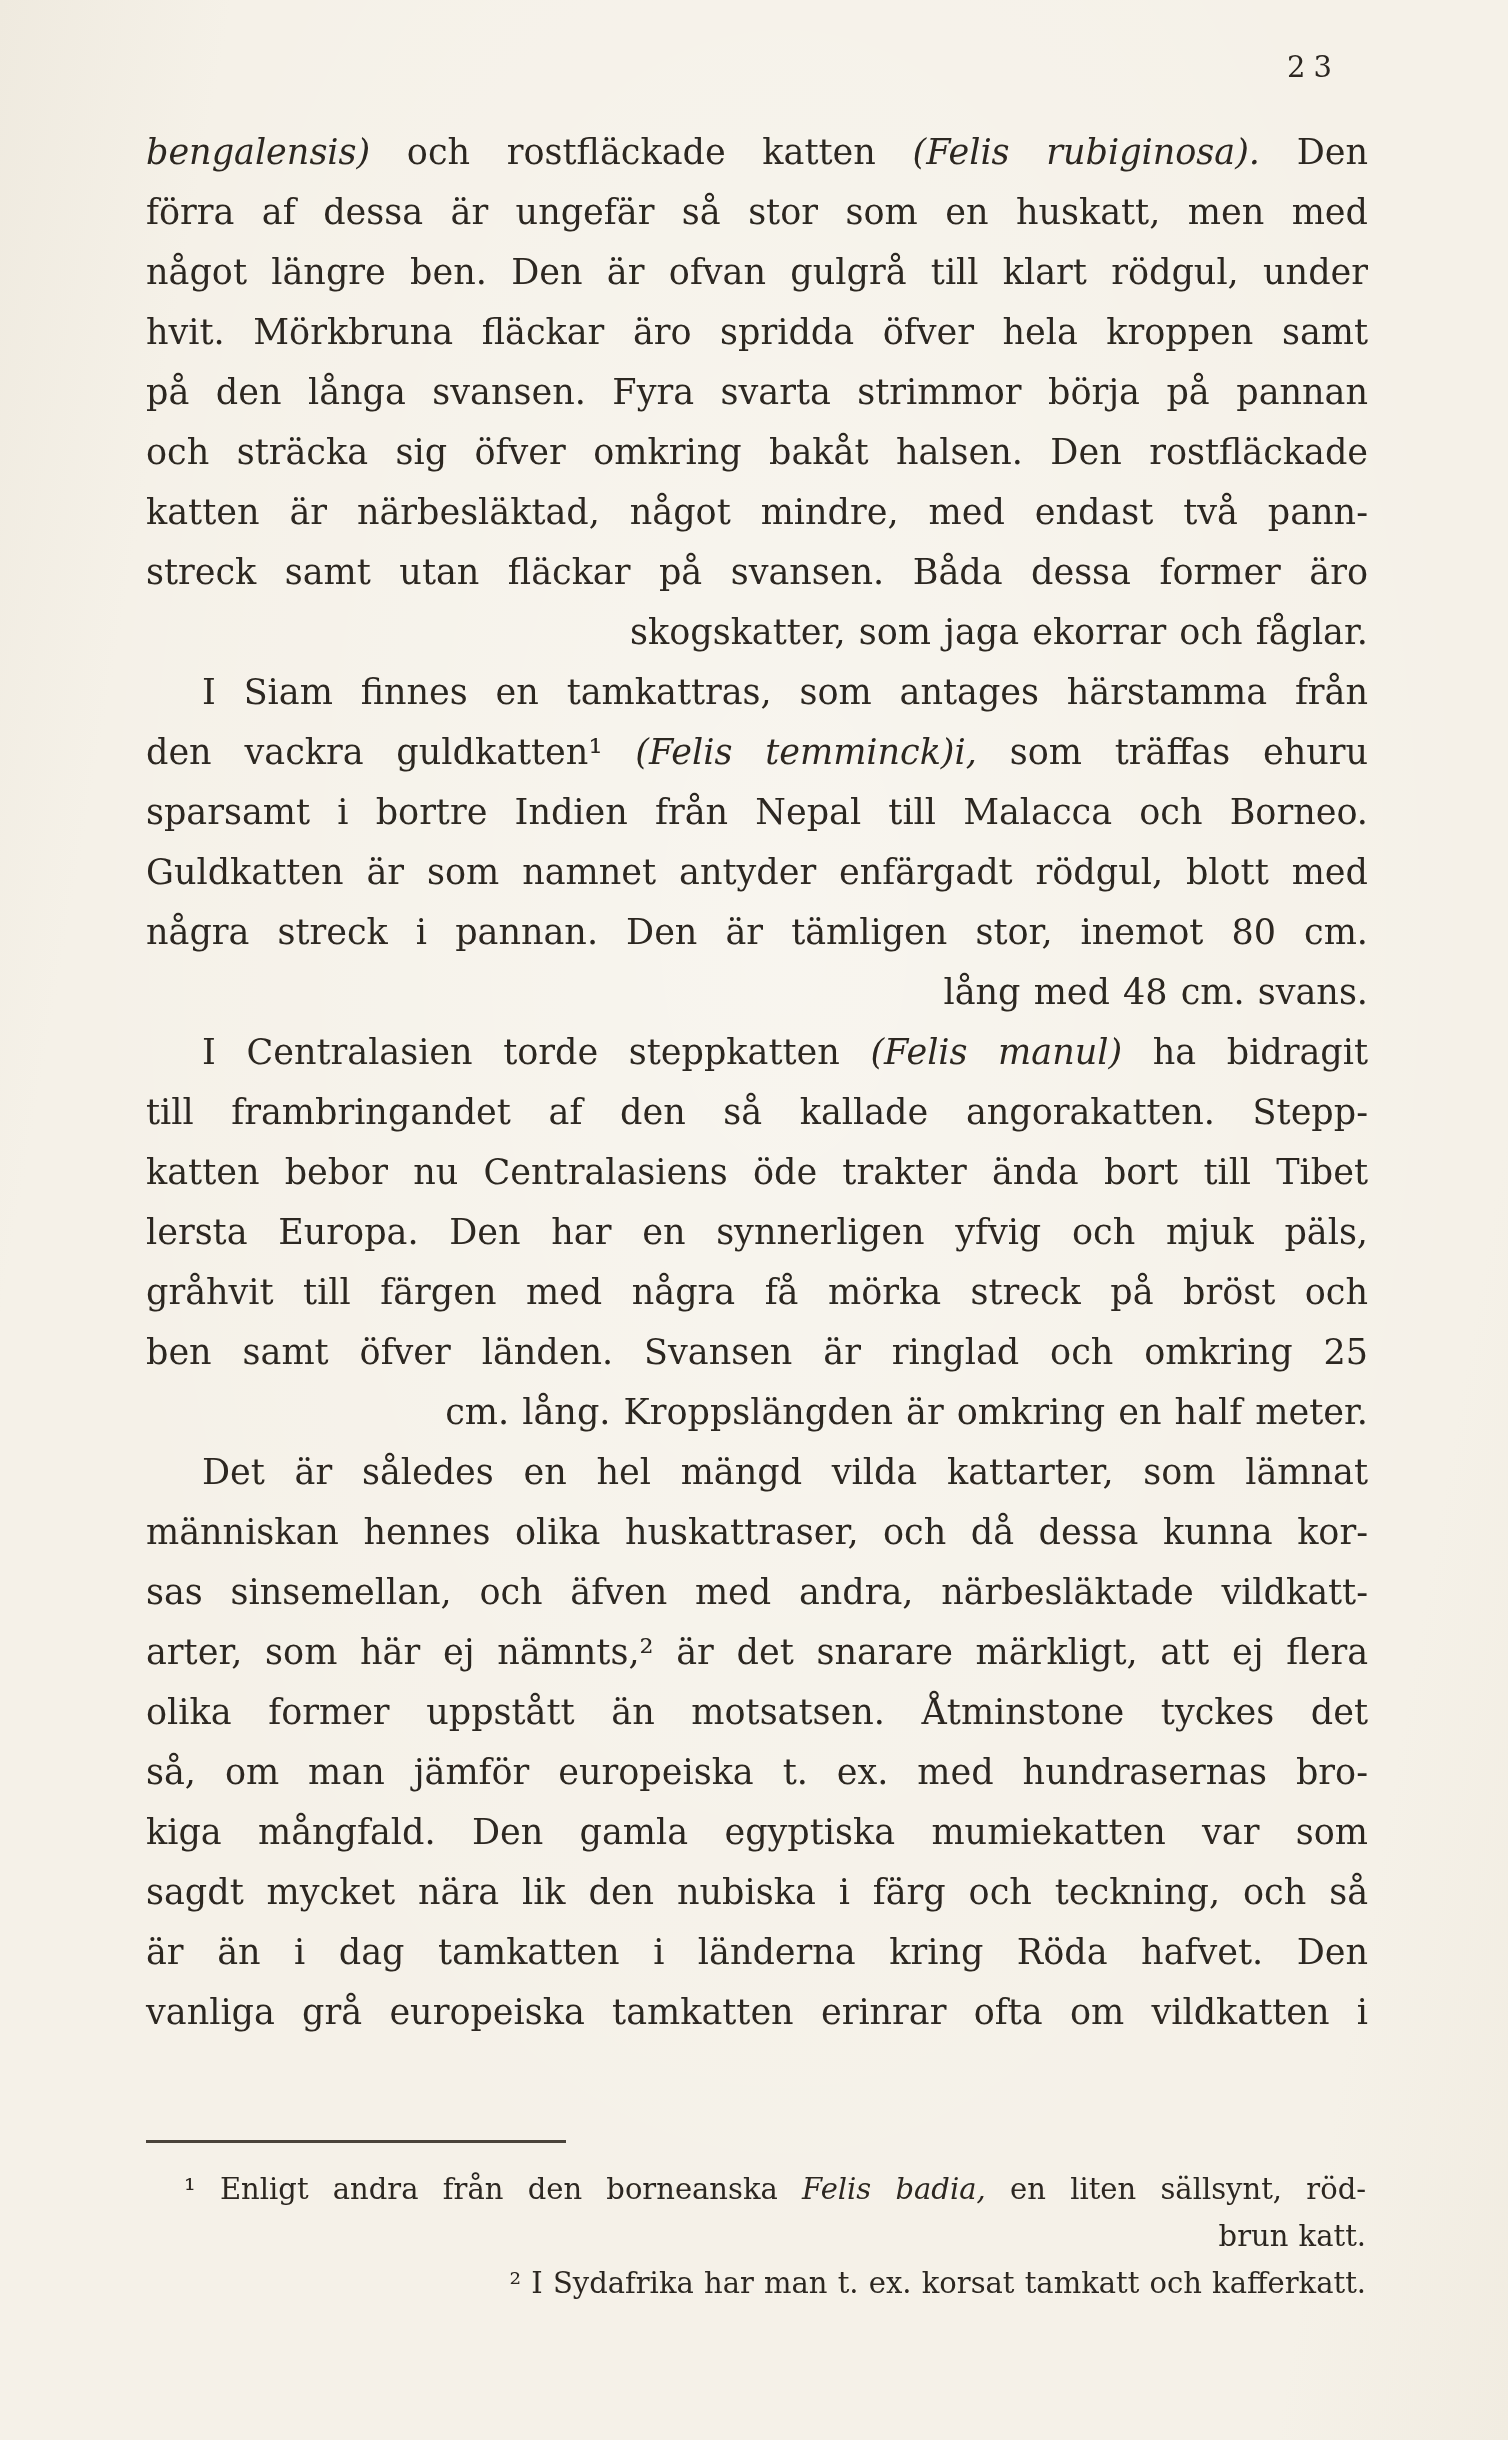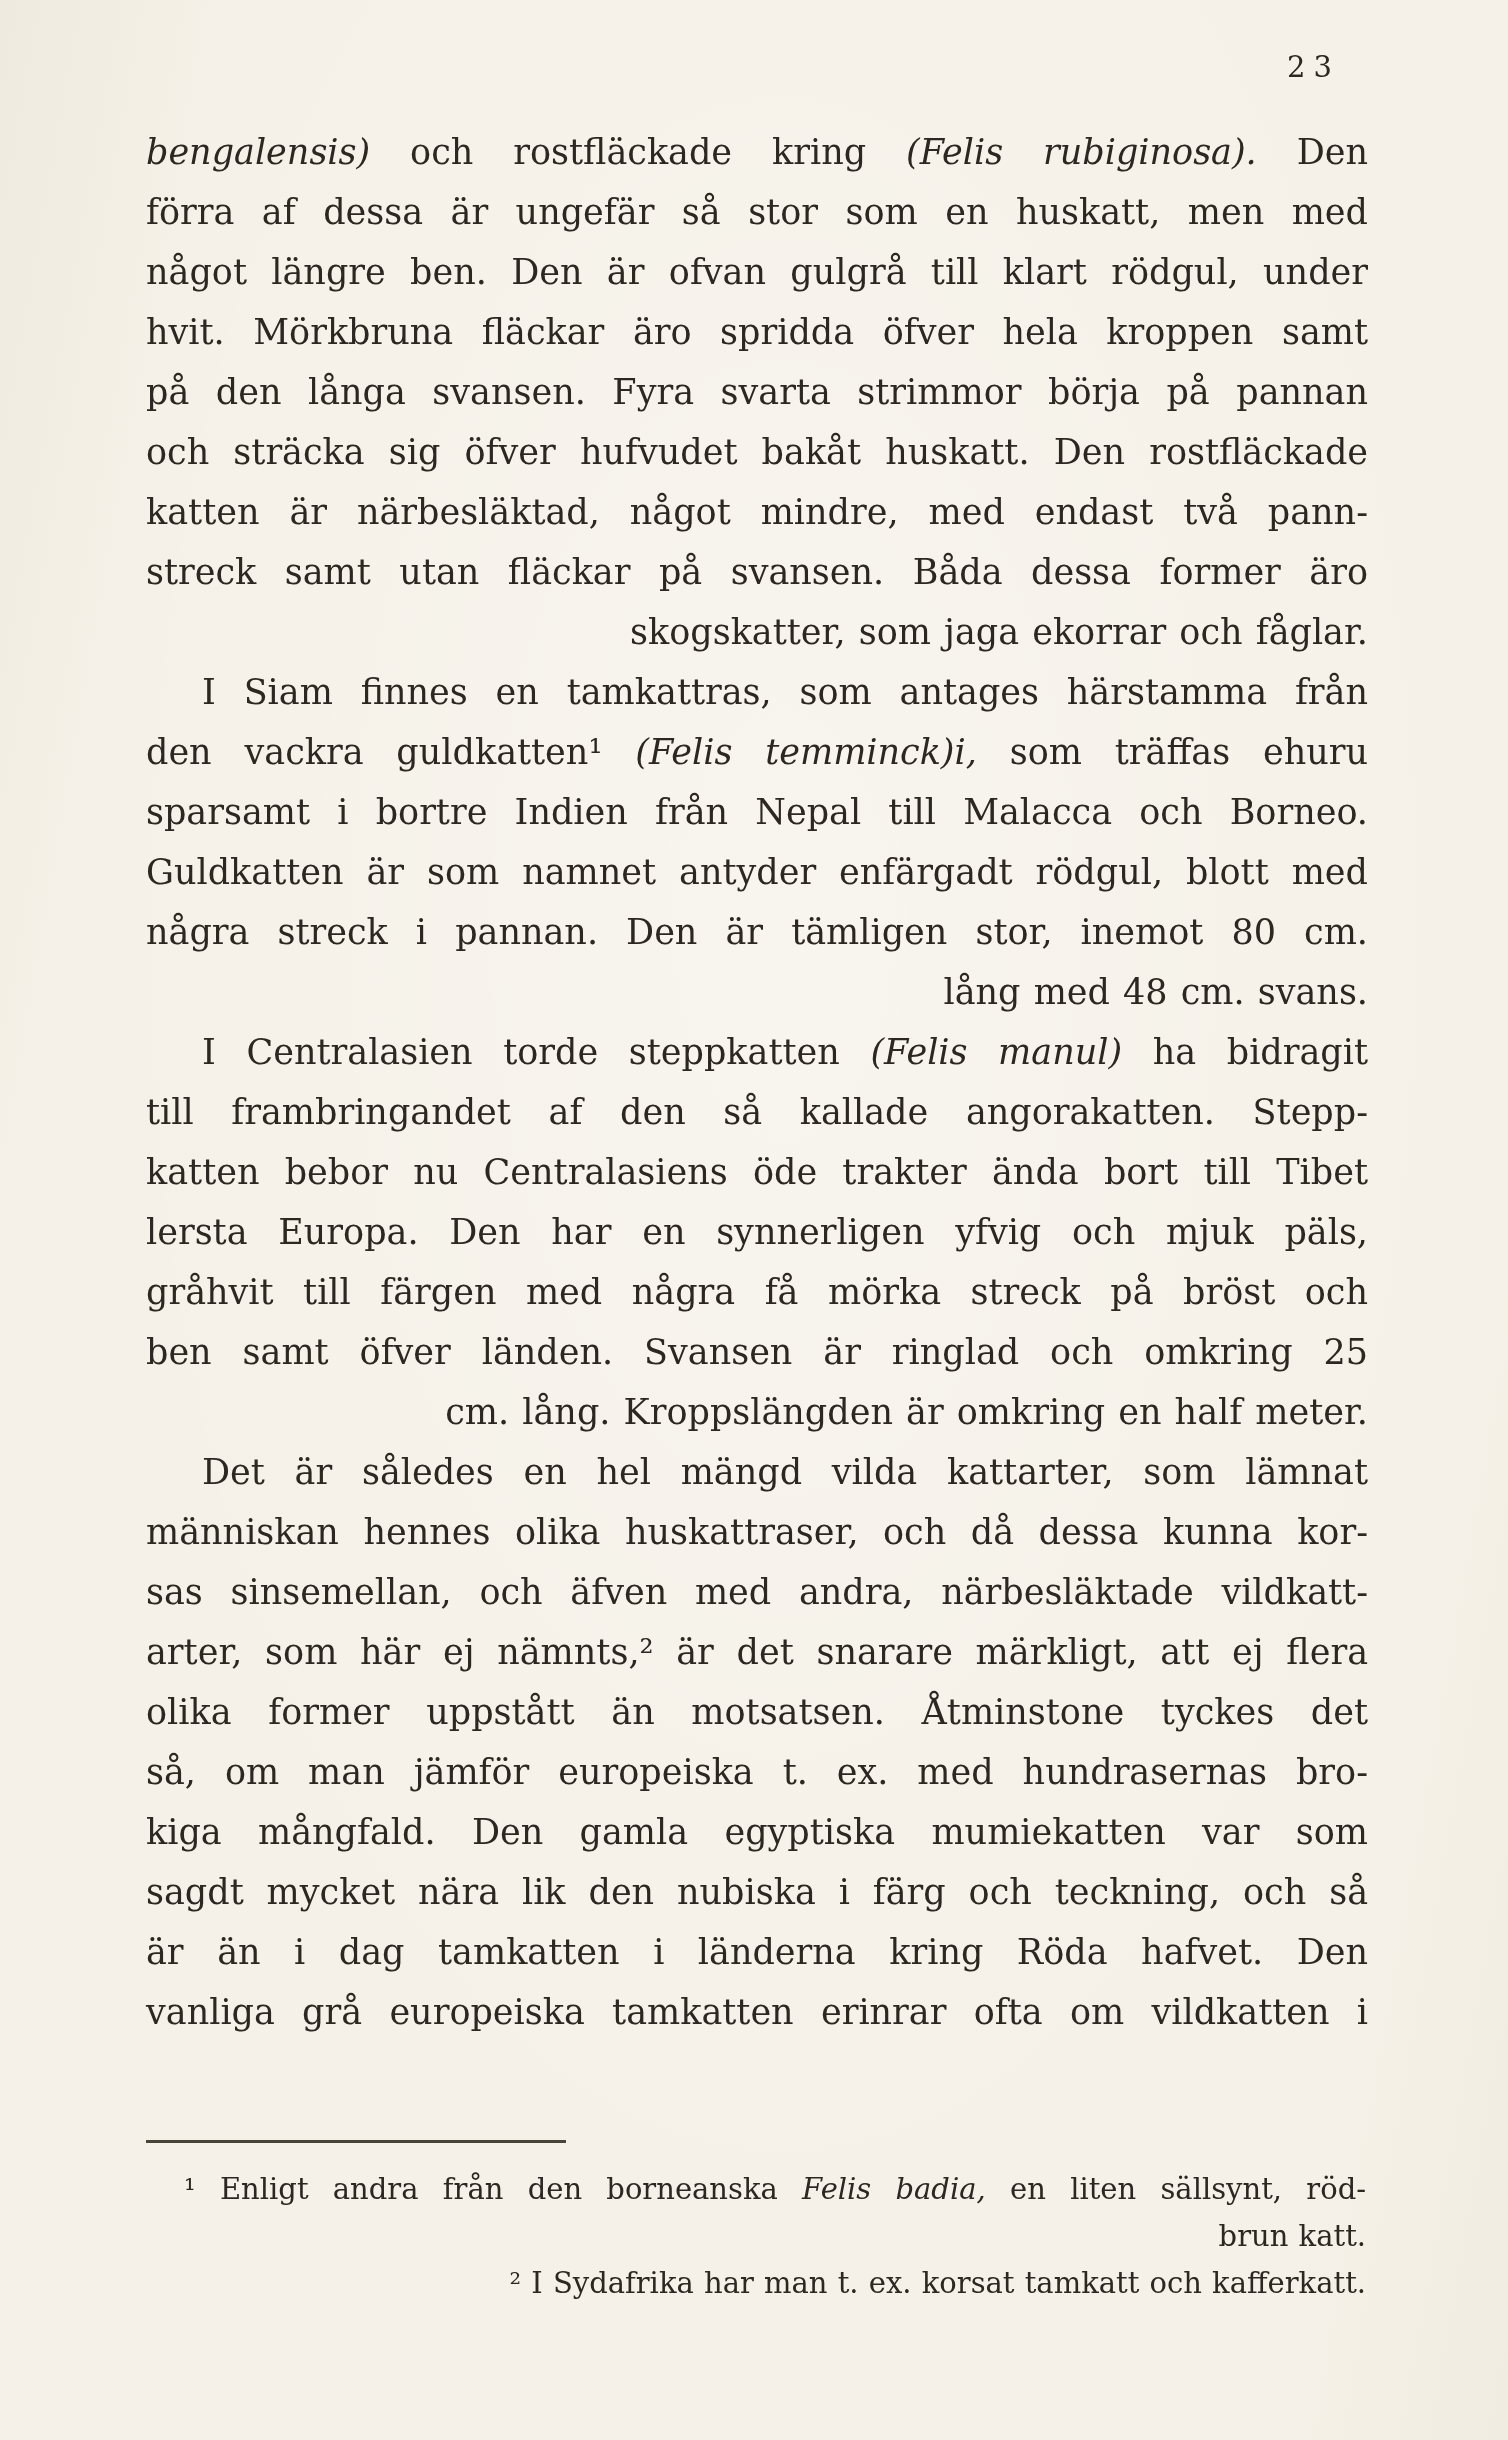--- a/index.html
+++ b/index.html
@@ -70,26 +70,26 @@
     text-indent:40px;
   }
 </style>
 </head>
 <body>
 
 <div class="page">
   <div class="page-number">23</div>
 
   <div class="text-block">
-      <div class="line justify"><span class="italic">bengalensis)</span><span> och rostfläckade kring </span><span class="italic">(Felis rubiginosa).</span><span> Den</span></div>
+      <div class="line justify"><span class="italic">bengalensis)</span><span> och rostfläckade katten </span><span class="italic">(Felis rubiginosa).</span><span> Den</span></div>
       <div class="line justify"><span>förra af dessa är ungefär så stor som en huskatt, men med</span></div>
       <div class="line justify"><span>något längre ben. Den är ofvan gulgrå till klart rödgul, under</span></div>
       <div class="line justify"><span>hvit. Mörkbruna fläckar äro spridda öfver hela kroppen samt</span></div>
       <div class="line justify"><span>på den långa svansen. Fyra svarta strimmor börja på pannan</span></div>
-      <div class="line justify"><span>och sträcka sig öfver hufvudet bakåt huskatt. Den rostfläckade</span></div>
+      <div class="line justify"><span>och sträcka sig öfver omkring bakåt halsen. Den rostfläckade</span></div>
       <div class="line justify"><span>katten är närbesläktad, något mindre, med endast två pann-</span></div>
       <div class="line justify"><span>streck samt utan fläckar på svansen. Båda dessa former äro</span></div>
       <div class="line"><span>skogskatter, som jaga ekorrar och fåglar.</span></div>
       <div class="line indent justify"><span>I Siam finnes en tamkattras, som antages härstamma från</span></div>
       <div class="line justify"><span>den vackra guldkatten¹ </span><span class="italic">(Felis temminck)i,</span><span> som träffas ehuru</span></div>
       <div class="line justify"><span>sparsamt i bortre Indien från Nepal till Malacca och Borneo.</span></div>
       <div class="line justify"><span>Guldkatten är som namnet antyder enfärgadt rödgul, blott med</span></div>
       <div class="line justify"><span>några streck i pannan. Den är tämligen stor, inemot 80 cm.</span></div>
       <div class="line"><span>lång med 48 cm. svans.</span></div>
       <div class="line indent justify"><span>I Centralasien torde steppkatten </span><span class="italic">(Felis manul)</span><span> ha bidragit</span></div>

